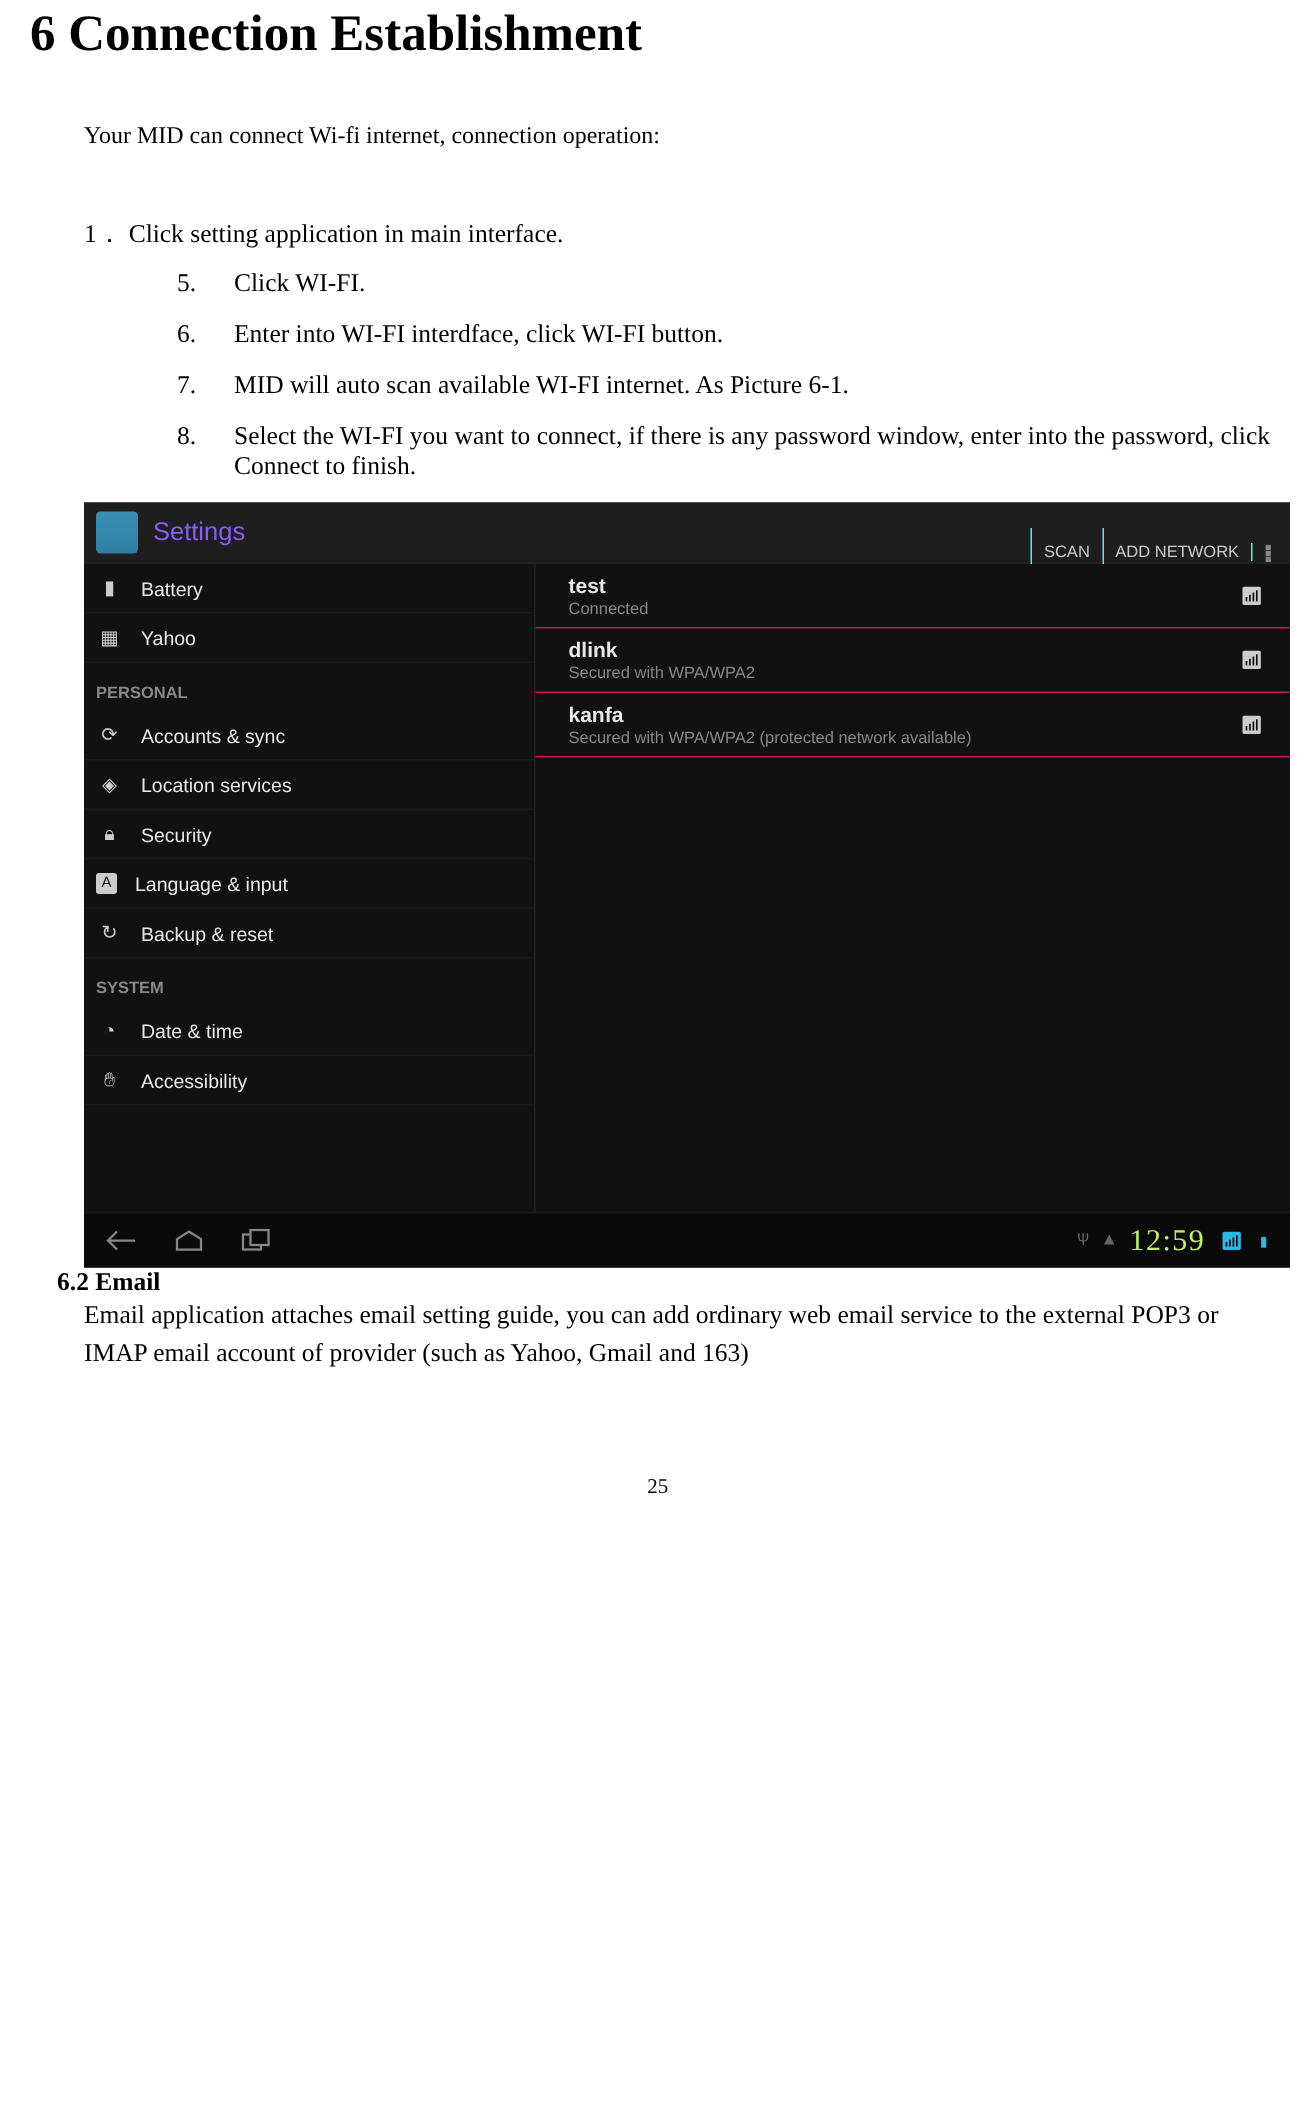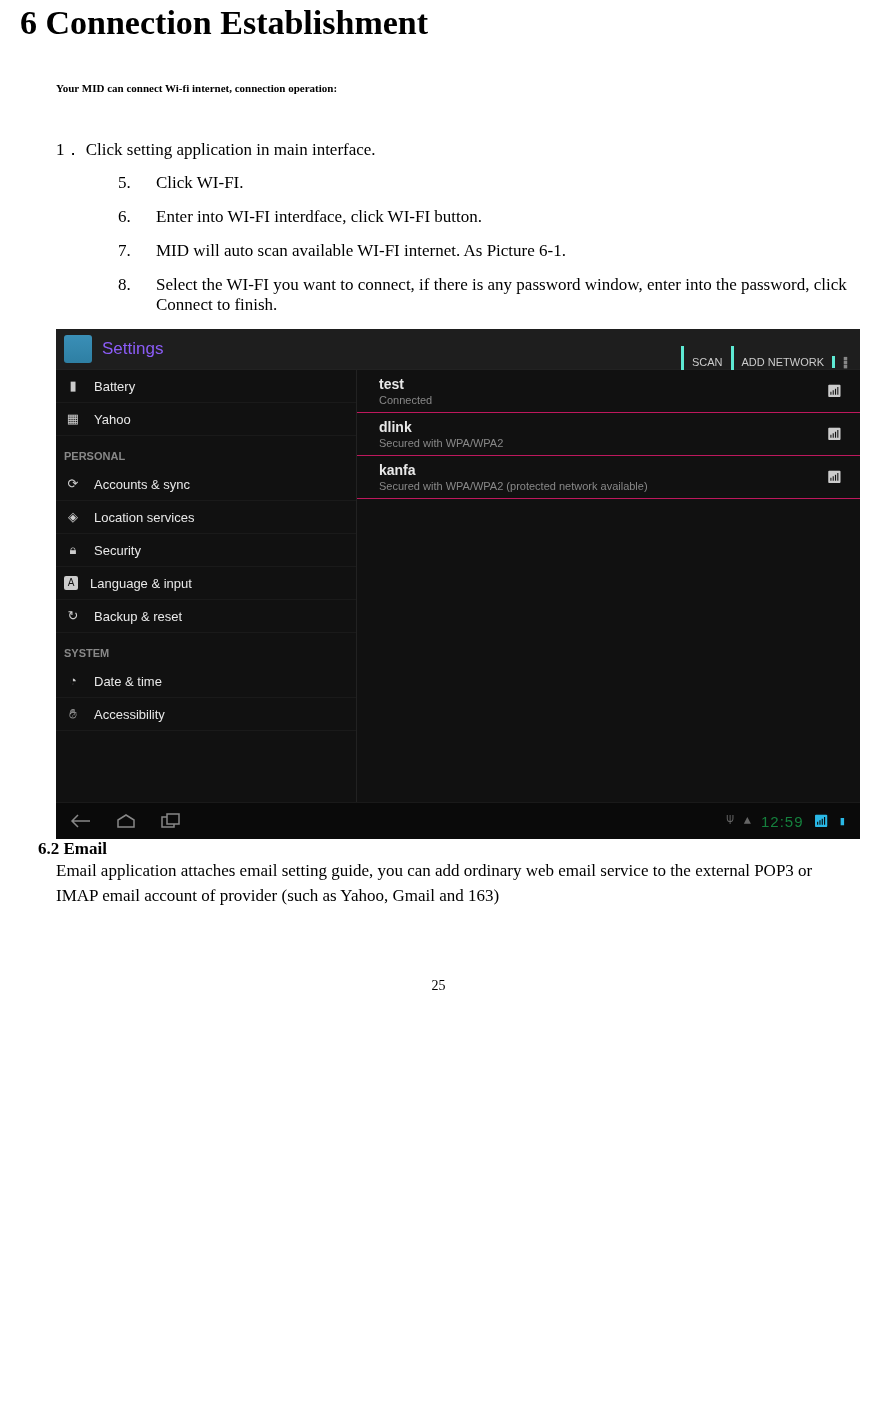--- a/index.html
+++ b/index.html
@@ -17,23 +17,22 @@
     .section {
       margin-left: 18px;
     }
     .subtitle {
       font-size: 17px;
       font-weight: bold;
       margin-bottom: 40px;
     }
     .intro {
       margin-left: 18px;
-      font-size: 11px;
+      font-size: 16px;
       margin-bottom: 12px;
-      font-weight: bold;
     }
     .step1 {
       margin-left: 18px;
       font-size: 17px;
       margin-bottom: 12px;
       margin-top: 44px;
     }
     .sublist {
       margin-left: 80px;
       font-size: 17px;
@@ -79,21 +78,21 @@
       position: relative;
     }
     .shot-top-right {
       display: flex;
       align-items: center;
       font-family: Arial, sans-serif;
       font-size: 11px;
       color: #ccc;
     }
     .shot-top-right .tbx {
-      border-left: 3px solid #5eead4;
+      border-left: 1px solid #5eead4;
       padding: 10px 8px;
       display: flex;
       align-items: center;
       margin-top: 25px;
     }
     .shot-top-right .dots {
       padding: 0 8px;
       color: #888;
       font-size: 14px;
       letter-spacing: 0;
@@ -180,23 +179,23 @@
       display: flex;
       align-items: center;
       gap: 10px;
       font-family: "Courier New", monospace;
     }
     .shot-nav-right .trayicon {
       color: #666;
       font-size: 12px;
     }
     .shot-nav-right .clock {
-      color: #15803d;
-      font-family: Liberation Sans, sans-serif;
-      font-size: 15px;
+      color: #bef264;
+      font-family: Liberation Serif, serif;
+      font-size: 20px;
       letter-spacing: 1px;
     }
     .caption {
       text-align: center;
       font-size: 17px;
       font-weight: bold;
       margin: 12px 0 60px 0;
     }
     .subtitle2 {
       font-size: 17px;

